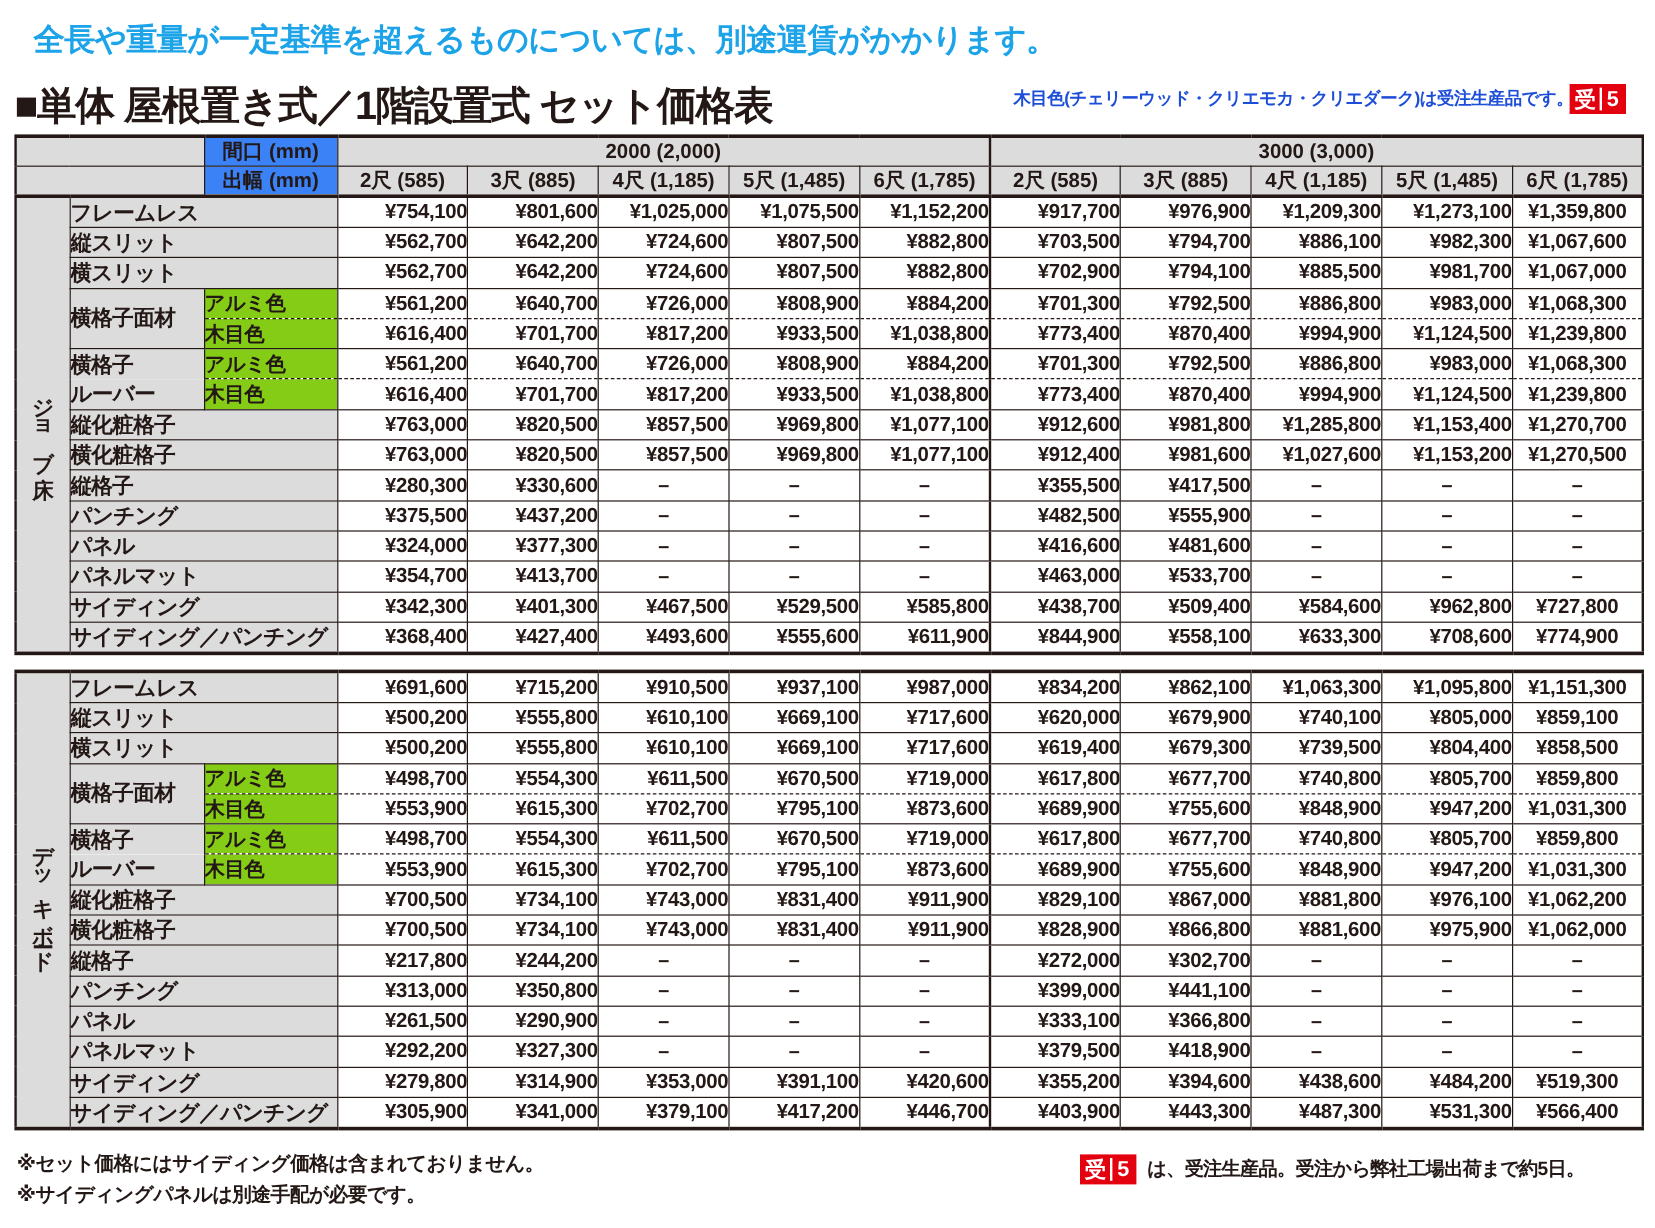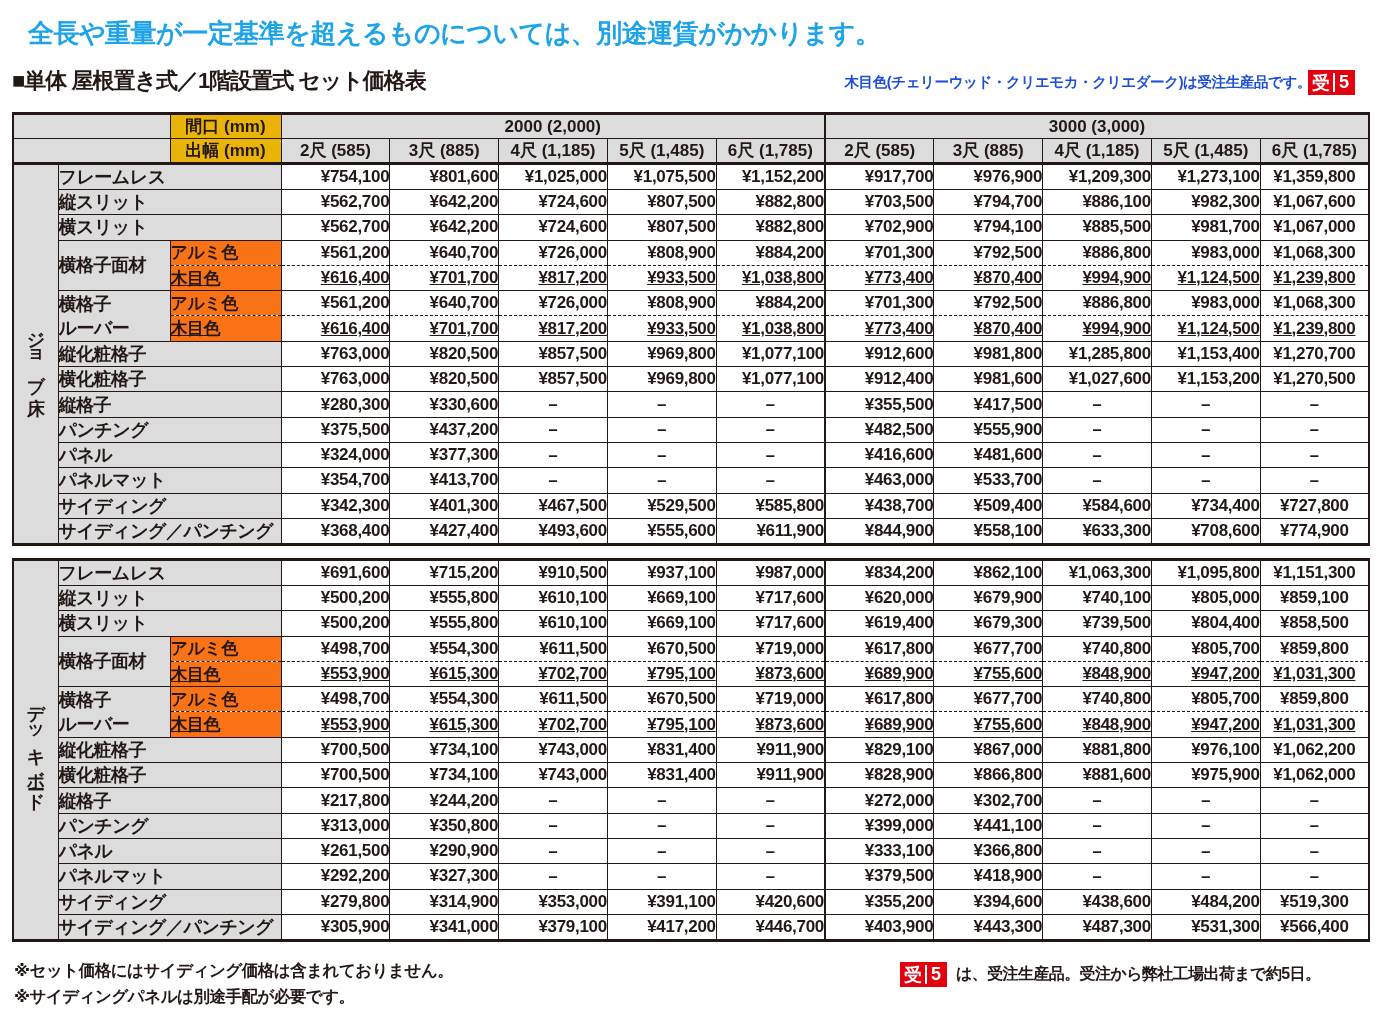--- a/index.html
+++ b/index.html
@@ -18,21 +18,21 @@
     font-size:26px;font-weight:bold;letter-spacing:-0.5px;
     color:#1CA3E8;white-space:nowrap;
   }
 
   
   .title-row{
     position:absolute;left:12px;top:66px;width:1355px;height:34px;
   }
   .title{
     position:absolute;left:0;top:0;
-    font-size:22px;font-weight:bold;letter-spacing:-1px;
+    font-size:33px;font-weight:bold;letter-spacing:-1px;
     color:#231815;white-space:nowrap;
   }
   .title-note{
     position:absolute;right:56px;top:7px;
     font-size:14.5px;font-weight:bold;letter-spacing:-0.4px;
     color:#1d4ed8;white-space:nowrap;
   }
   
   .badge{
     display:inline-flex;align-items:stretch;
@@ -62,23 +62,23 @@
   .tbl td,.tbl th{
     border:1px solid #231815;
     padding:0;
     font-weight:bold;
     color:#231815;
     box-sizing:border-box;
     overflow:hidden;
     white-space:nowrap;
   }
   .hdr{background:#DCDCDC;text-align:center;font-size:17px;}
-  .hdr-lbl{background:#eab308;text-align:center;font-size:17px;}
+  .hdr-lbl{background:#3b82f6;text-align:center;font-size:17px;}
   .rowlbl{background:#DCDCDC;text-align:left;padding-left:6px;font-size:18px;letter-spacing:-0.5px;}
-  .sublbl{background:#f97316;text-align:left;padding-left:5px;font-size:17px;letter-spacing:-0.5px;}
+  .sublbl{background:#84cc16;text-align:left;padding-left:5px;font-size:17px;letter-spacing:-0.5px;}
   .blank{background:#DCDCDC;}
   .price{background:#ffffff;text-align:right;padding-right:5px;font-size:17px;letter-spacing:-0.3px;}
   .dash{background:#ffffff;text-align:center;font-size:17px;}
   
   .vlabel{
     background:#DCDCDC;text-align:center;vertical-align:middle;
     font-size:18px;letter-spacing:1px;
   }
   .vlabel span{
     display:inline-block;
@@ -86,21 +86,21 @@
     text-orientation:upright;
     line-height:1.02;
   }
   
   .thick-top{border-top:3px solid #231815 !important;}
   .thick-bot{border-bottom:3px solid #231815 !important;}
   .thick-left{border-left:2px solid #231815 !important;}
   .thick-right{border-right:2px solid #231815 !important;text-align:center;}
   .grp-div{border-left:2px solid #231815 !important;}
   .dashed-bot{border-bottom:1px dashed #231815 !important;}
-  .dashed-top{border-top:1px dashed #231815 !important;text-decoration:underline;}
+  .dashed-top{border-top:1px dashed #231815 !important;}
   .nobord-bot{border-bottom:none !important;}
   .nobord-top{border-top:none !important;}
 
   
   .footnotes{
     position:absolute;left:14px;top:958px;
     font-size:16.5px;font-weight:bold;line-height:1.55;
     letter-spacing:-0.5px;color:#231815;
   }
   .legend{
@@ -345,21 +345,21 @@
         <tr style="height: 25.3px;">
           <td class="rowlbl" colspan="2">サイディング</td>
           <td class="price">¥342,300</td>
           <td class="price">¥401,300</td>
           <td class="price">¥467,500</td>
           <td class="price">¥529,500</td>
           <td class="price">¥585,800</td>
           <td class="price grp-div">¥438,700</td>
           <td class="price">¥509,400</td>
           <td class="price">¥584,600</td>
-          <td class="price">¥734,400</td>
+          <td class="price">¥962,800</td>
           <td class="price thick-right">¥727,800</td>
         </tr>
         <tr style="height: 25.3px;">
           <td class="rowlbl thick-bot" colspan="2">サイディング／パンチング</td>
           <td class="price thick-bot">¥368,400</td>
           <td class="price thick-bot">¥427,400</td>
           <td class="price thick-bot">¥493,600</td>
           <td class="price thick-bot">¥555,600</td>
           <td class="price thick-bot">¥611,900</td>
           <td class="price thick-bot grp-div">¥844,900</td>

